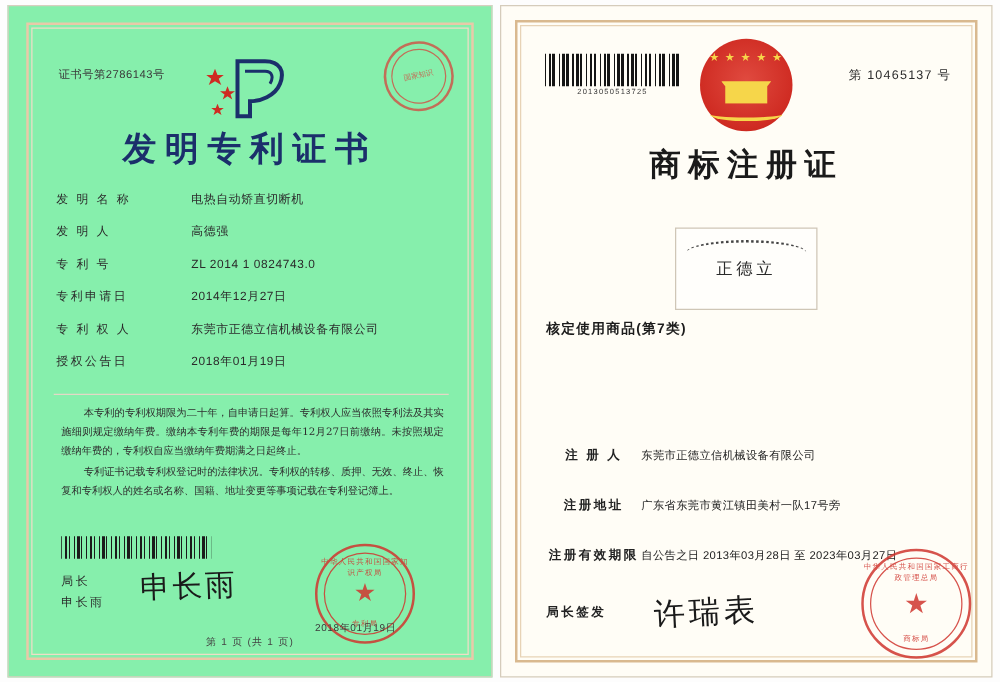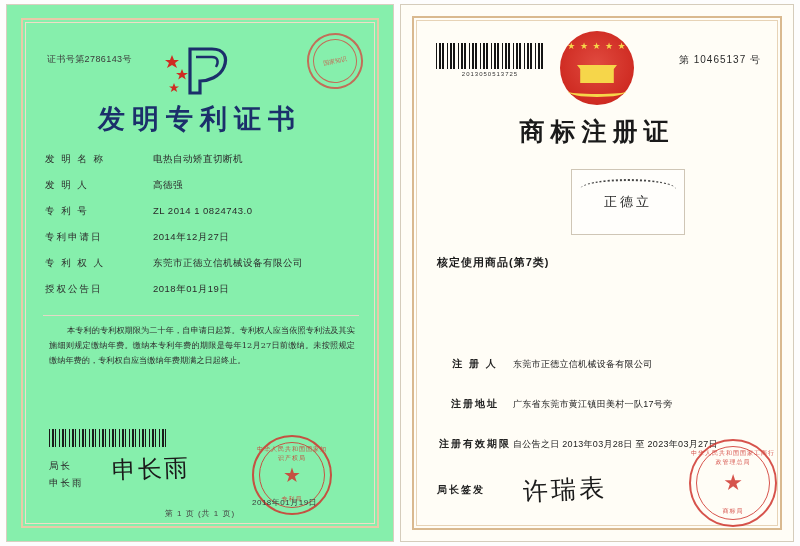--- a/index.html
+++ b/index.html
@@ -333,29 +333,28 @@
     font-family: "DejaVu Serif", "Liberation Serif", serif;
     font-size: 25px;
     font-weight: bold;
     letter-spacing: 6px;
     color: #1a1a1a;
   }
   .mark-box {
     position: absolute;
     left: 50%;
     transform: translateX(-50%);
-    top: 164px;
+    top: 177px;
     width: 112px;
     height: 64px;
     border: 1px solid #cfc6b6;
     background: #fffefb;
     display: flex;
     align-items: center;
     justify-content: center;
-    margin-left: 31px;
   }
   .mark-art {
     width: 96px;
     height: 46px;
     display: flex;
     align-items: center;
     justify-content: center;
     font-family: "DejaVu Serif", "Liberation Serif", serif;
     font-size: 13px;
     letter-spacing: 3px;
@@ -489,20 +488,21 @@
       <div class="row">
         <div class="label">授权公告日</div>
         <div class="value">2018年01月19日</div>
       </div>
     </div>
 
     <div class="divider-line"></div>
 
     <div class="body-text">
       <p>本专利的专利权期限为二十年，自申请日起算。专利权人应当依照专利法及其实施细则规定缴纳年费。缴纳本专利年费的期限是每年12月27日前缴纳。未按照规定缴纳年费的，专利权自应当缴纳年费期满之日起终止。</p>
+      <p>专利证书记载专利权登记时的法律状况。专利权的转移、质押、无效、终止、恢复和专利权人的姓名或名称、国籍、地址变更等事项记载在专利登记簿上。</p>
     </div>
 
     <div class="barcode"></div>
 
     <div class="sign-block">
       <div>局长</div>
       <div>申长雨</div>
     </div>
     <div class="handwriting">申长雨</div>
 

